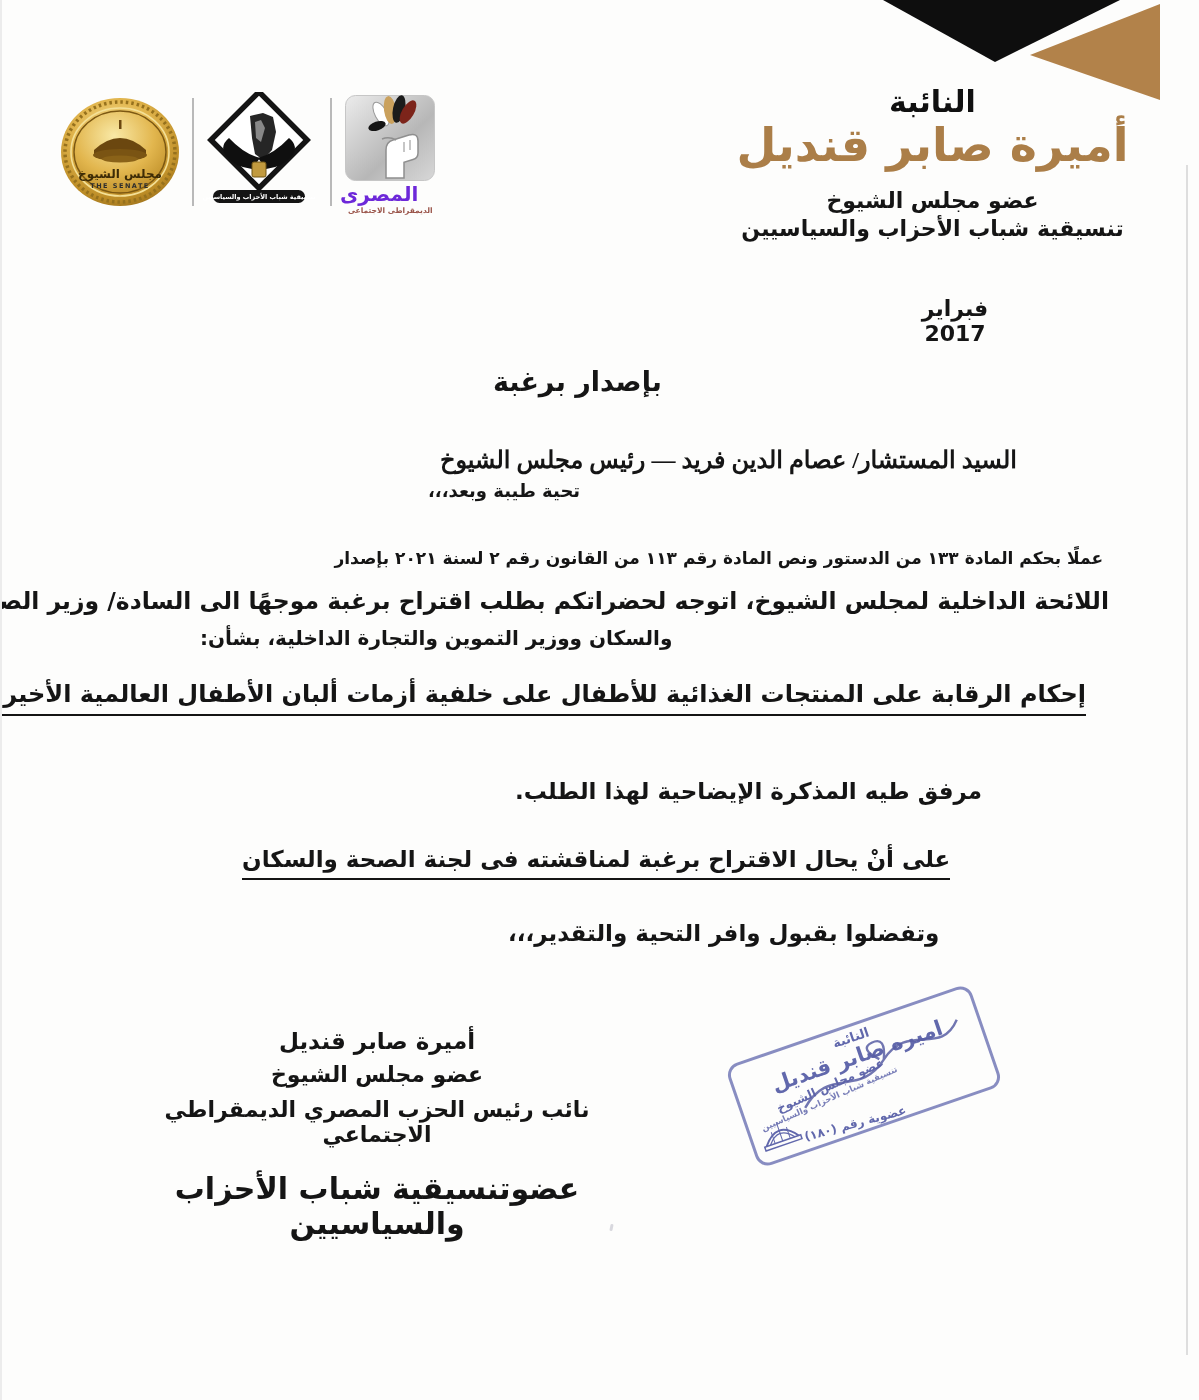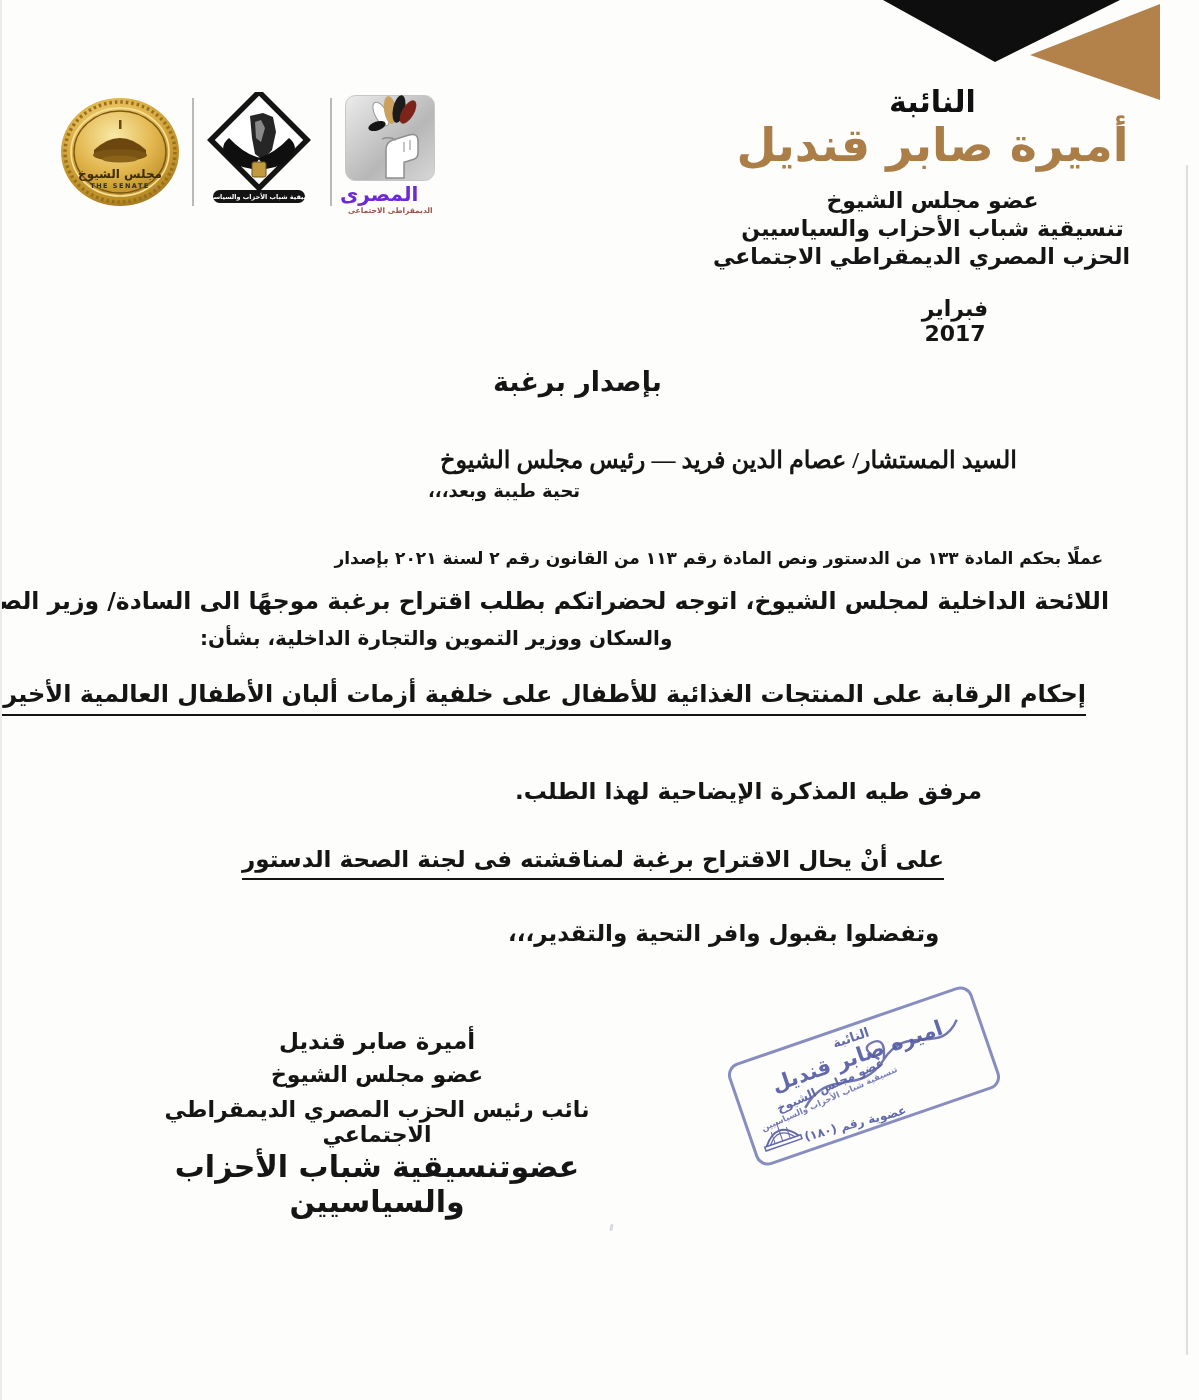--- a/index.html
+++ b/index.html
@@ -39,21 +39,21 @@
   .subject{position:absolute; left:158px; width:928px; top:680px; text-align:center; font-size:24px; font-weight:700; white-space:nowrap;}
   .ul{border-bottom:2.5px solid #141414; padding-bottom:6px;}
   .attach{left:515px; top:778px; font-size:23px;}
   .referral{left:242px; top:846px; font-size:23px;}
   .closing{left:508px; top:920px; font-size:23px;}
   
   .sig{position:absolute; left:112px; top:1028px; width:530px; text-align:center; direction:rtl;}
   .sig div{font-weight:700;}
   .sig-name{font-size:23px; margin-bottom:8px;}
   .sig-l2{font-size:22px; margin-bottom:10px;}
-  .sig-l3{font-size:22px; margin-bottom:2px;}
+  .sig-l3{font-size:22px; margin-bottom:24px;}
   .sig-l4{font-size:30px;}
   
   .stamp{
     position:absolute; left:735px; top:1022px; width:258px; height:108px;
     transform:rotate(-19deg);
     border:3px solid rgba(85,92,168,.75); border-radius:13px;
     color:#565da6; opacity:.93;
     display:flex; flex-direction:column; align-items:center;
     padding-top:3px; box-sizing:border-box;
   }
@@ -145,39 +145,38 @@
       </g>
     </svg>
     <div class="party-name">المصرى</div>
     <div class="party-sub">الديمقراطى الاجتماعى</div>
   </div>
 
   <div class="hdr abs hdr-title b">النائبة</div>
   <div class="hdr abs hdr-name">أميرة صابر قنديل</div>
   <div class="hdr abs hdr-r1">عضو مجلس الشيوخ</div>
   <div class="hdr abs hdr-r2">تنسيقية شباب الأحزاب والسياسيين</div>
-  <div class="hdr abs hdr-r3">الحزب المصري الديمقراطي الاجتماعي</div>
   <div class="hdr-date">فبراير 2017</div>
 
   <div class="abs b doc-type">بإصدار برغبة</div>
   <div class="abs b addressee">السيد المستشار/ عصام الدين فريد — رئيس مجلس الشيوخ</div>
   <div class="abs b greeting">تحية طيبة وبعد،،،</div>
 
   <div class="abs b l1">عملًا بحكم المادة ١٣٣ من الدستور  ونص المادة رقم ١١٣ من القانون رقم ٢ لسنة ٢٠٢١ بإصدار</div>
   <div class="abs b l2">اللائحة الداخلية لمجلس الشيوخ، اتوجه لحضراتكم بطلب اقتراح برغبة موجهًا الى السادة/ وزير الصحة</div>
   <div class="abs b l3">والسكان ووزير التموين والتجارة الداخلية، بشأن:</div>
 
   <div class="subject">
     <span class="ul">إحكام الرقابة على المنتجات الغذائية للأطفال على خلفية أزمات ألبان الأطفال العالمية الأخيرة</span>
   </div>
 
   <div class="abs b attach">مرفق طيه المذكرة الإيضاحية لهذا الطلب.</div>
 
   <div class="abs b referral">
-    <span class="ul">على أنْ يحال الاقتراح برغبة لمناقشته فى لجنة الصحة الدستور</span>
+    <span class="ul">على أنْ يحال الاقتراح برغبة لمناقشته فى لجنة الصحة والسكان</span>
   </div>
 
   <div class="abs b closing">وتفضلوا بقبول وافر التحية والتقدير،،،</div>
 
   <div class="sig">
     <div class="sig-name">أميرة صابر قنديل</div>
     <div class="sig-l2">عضو مجلس الشيوخ</div>
     <div class="sig-l3">نائب رئيس الحزب المصري الديمقراطي الاجتماعي</div>
     <div class="sig-l4">عضوتنسيقية شباب الأحزاب والسياسيين</div>
   </div>

